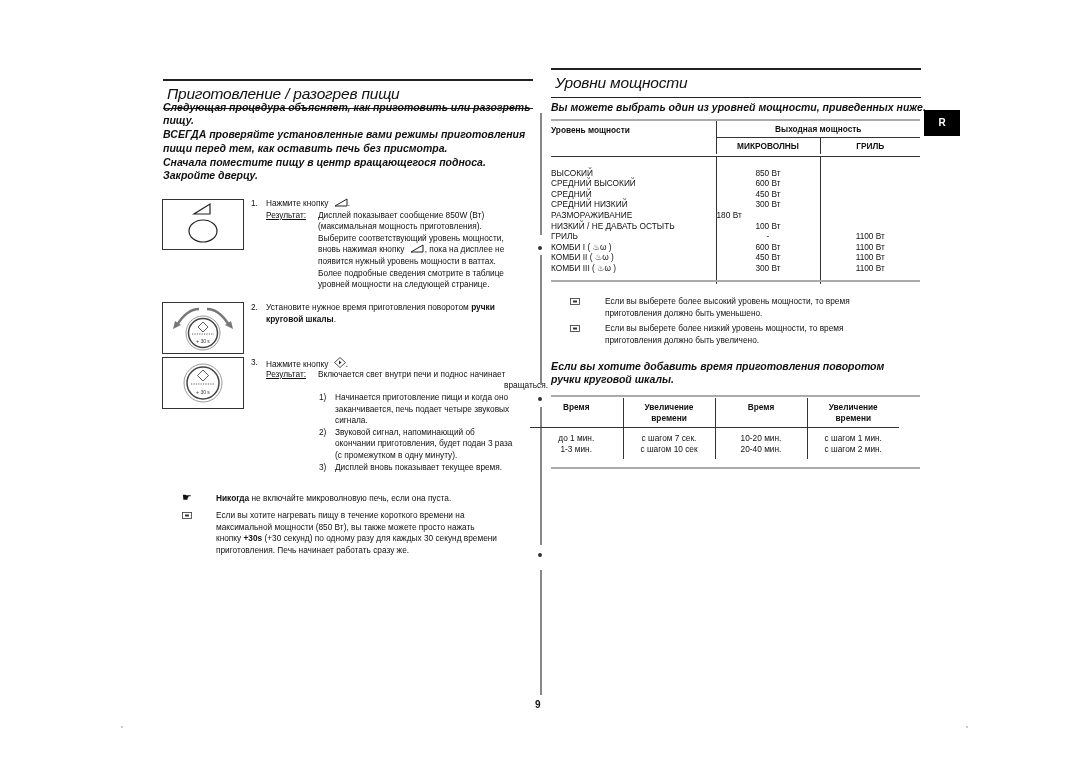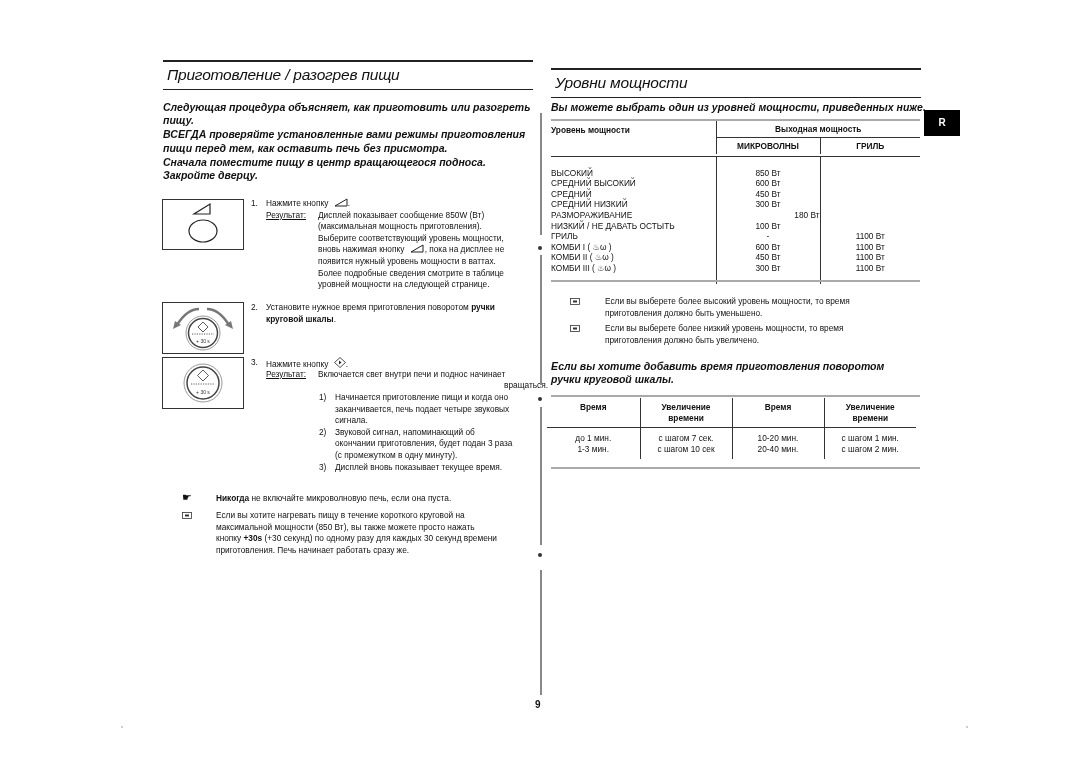--- a/index.html
+++ b/index.html
@@ -32,33 +32,33 @@
   .vline { position: absolute; left: 540px; width: 1.5px; background: #888; }
   .dot { position: absolute; left: 538px; width: 4px; height: 4px; border-radius: 50%; background: #333; }
 
   
   table { border-collapse: collapse; font-size: 8.3px; }
   .ptable { position: absolute; left: 551px; top: 121px; width: 369px; }
   .ptable th { font-weight: bold; font-size: 8.3px; padding: 0; height: 16px; }
   .ptable td { padding: 0; height: 10.6px; line-height: 10.6px; }
   .tabline { position: absolute; background: #aaa; }
 
-  .ttable { position: absolute; left: 547px; top: 398px; width: 369px; }
+  .ttable { position: absolute; left: 530px; top: 398px; width: 369px; }
   .ttable th { font-weight: bold; font-size: 8.3px; text-align: center; padding: 0; line-height: 10.6px; }
   .ttable td { text-align: center; padding: 0; line-height: 10.6px; }
 
   .rtab { position: absolute; left: 924px; top: 110px; width: 36px; height: 26px; background: #000;
           color: #fff; font-weight: bold; font-size: 10px; text-align: center; line-height: 26px; }
   .pagenum { position: absolute; left: 535px; top: 699px; font-size: 10px; font-weight: bold; }
   .crop { position: absolute; width: 2px; height: 2px; background: #ccc; }
 </style>
 </head>
 <body>
 
-<div class="sec-title" style="left:163px; top:60px; width:366px;">Приготовление / разогрев пищи</div>
+<div class="sec-title" style="left:163px; top:79px; width:366px;">Приготовление / разогрев пищи</div>
 
 <div class="intro" style="left:163px; top:101px; width:368px;">
   <p>Следующая процедура объясняет, как приготовить или разогреть пищу.</p>
   <p>ВСЕГДА проверяйте установленные вами режимы приготовления пищи перед тем, как оставить печь без присмотра.</p>
   <p>Сначала поместите пищу в центр вращающегося подноса. Закройте дверцу.</p>
 </div>
 
 <div class="illus" style="left:162px; top:199px; width:80px; height:49px;">
   <svg width="80" height="49">
     <polygon points="31,14 47,14 47,4" fill="none" stroke="#222" stroke-width="1.2"></polygon>
@@ -165,21 +165,21 @@
 </div>
 
 <div class="note" style="left:182px; top:510px; width:350px; height:50px;">
   <span class="ic">
     <svg width="10" height="7">
         <rect x="0.5" y="0.5" width="9" height="6" fill="none" stroke="#333" stroke-width="0.8"></rect>
         <rect x="3" y="2.5" width="4" height="2" fill="#333"></rect>
       </svg>
   </span>
   <div class="tx" style="width:320px;">
-    <div>Если вы хотите нагревать пищу в течение короткого круговой на</div>
+    <div>Если вы хотите нагревать пищу в течение короткого времени на</div>
     <div>максимальной мощности (850 Вт), вы также можете просто нажать</div>
     <div><span>кнопку </span><b>+30s</b><span> (+30 секунд) по одному разу для каждых 30 секунд времени</span></div>
     <div>приготовления. Печь начинает работать сразу же.</div>
   </div>
 </div>
 
 <div class="vline" style="top:113px; height:122px;"></div>
 <div class="dot" style="top:246px;"></div>
 <div class="vline" style="top:255px; height:130px;"></div>
 <div class="dot" style="top:397px;"></div>
@@ -232,21 +232,21 @@
         <td style="text-align: center; border-left: 1px solid rgb(51, 51, 51);">450 Вт</td>
         <td style="text-align: center; border-left: 1px solid rgb(51, 51, 51);"></td>
       </tr>
       <tr>
         <td style="text-align: left;">СРЕДНИЙ НИЗКИЙ</td>
         <td style="text-align: center; border-left: 1px solid rgb(51, 51, 51);">300 Вт</td>
         <td style="text-align: center; border-left: 1px solid rgb(51, 51, 51);"></td>
       </tr>
       <tr>
         <td style="text-align: left;">РАЗМОРАЖИВАНИЕ</td>
-        <td style="text-align: right; border-left: 1px solid rgb(51, 51, 51);">180 Вт</td>
+        <td style="text-align: left; border-left: 1px solid rgb(51, 51, 51);">180 Вт</td>
         <td style="text-align: center; border-left: 1px solid rgb(51, 51, 51);"></td>
       </tr>
       <tr>
         <td style="text-align: left;">НИЗКИЙ / НЕ ДАВАТЬ ОСТЫТЬ</td>
         <td style="text-align: center; border-left: 1px solid rgb(51, 51, 51);">100 Вт</td>
         <td style="text-align: center; border-left: 1px solid rgb(51, 51, 51);"></td>
       </tr>
       <tr>
         <td style="text-align: left;">ГРИЛЬ</td>
         <td style="text-align: center; border-left: 1px solid rgb(51, 51, 51);">-</td>

